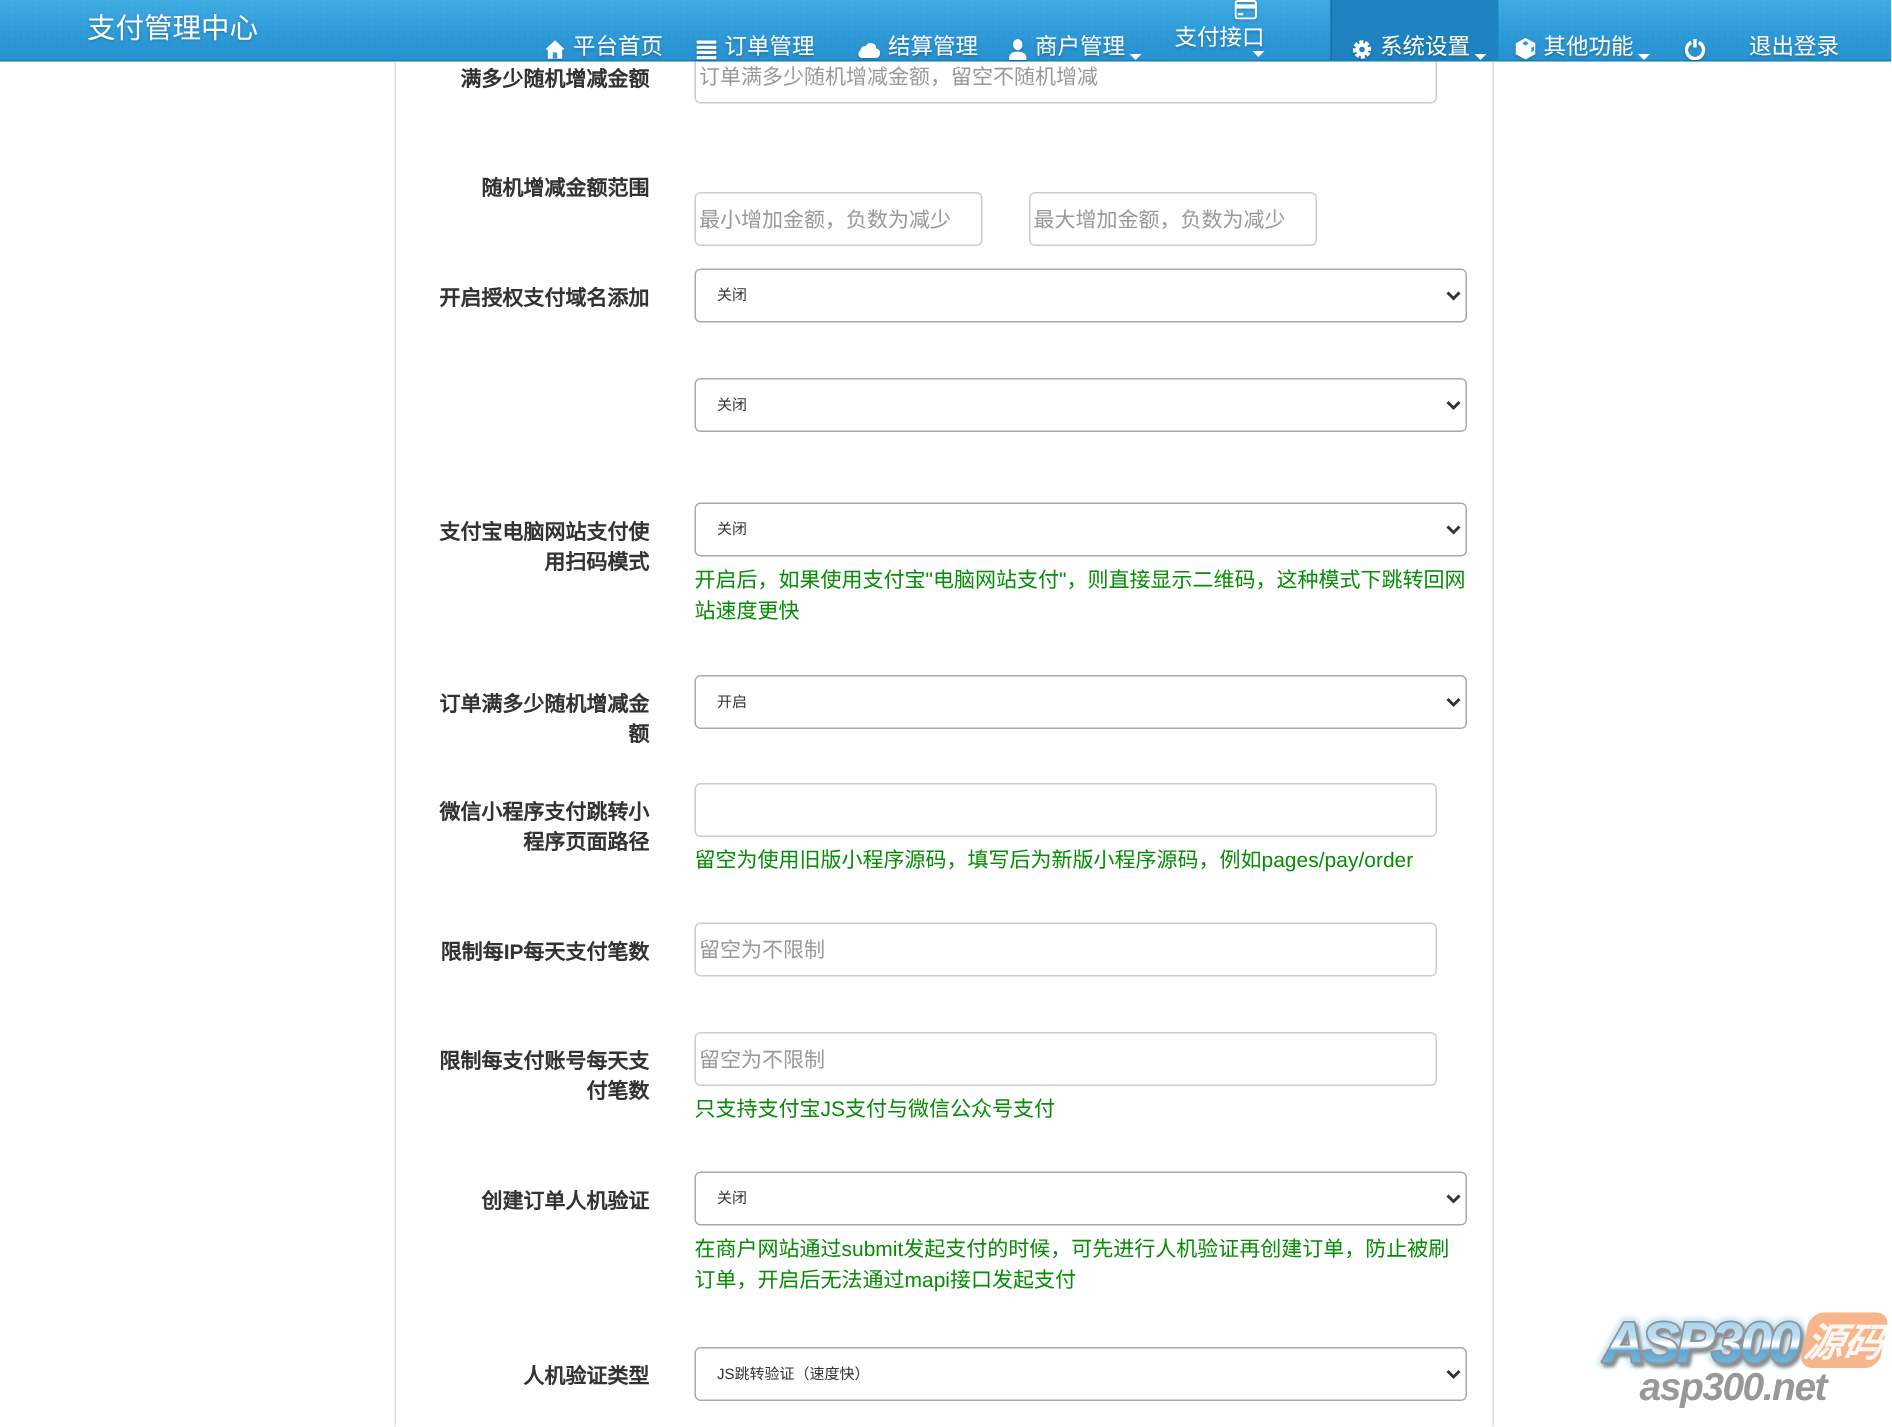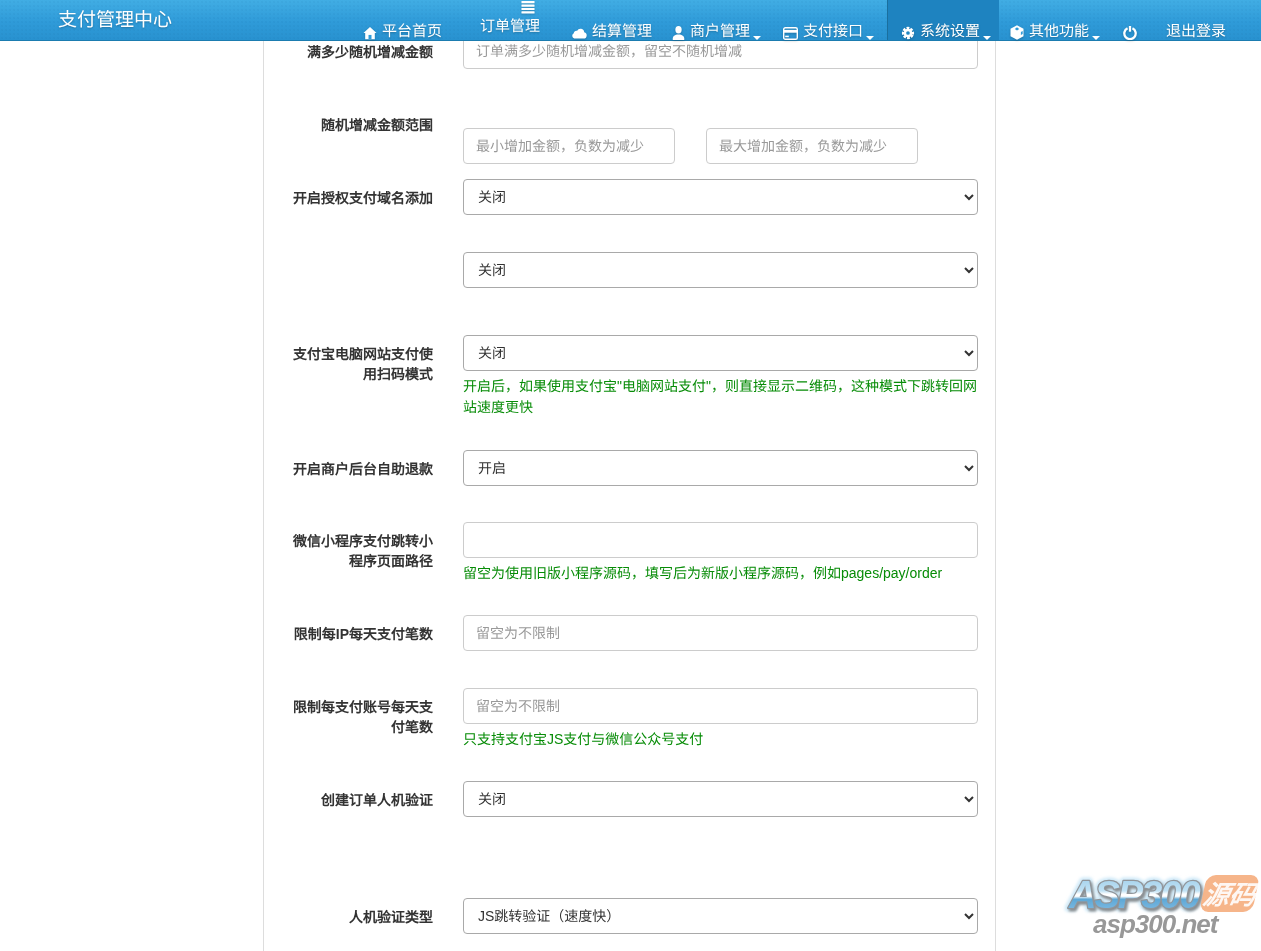--- a/index.html
+++ b/index.html
@@ -25,24 +25,24 @@
 .nav-item svg { display:block; margin-right:5px; filter:drop-shadow(0 1px 1px rgba(0,0,0,0.2)); }
 .caret { display:inline-block; width:0; height:0; margin-left:3px; vertical-align:middle;
   border-left:4px solid transparent; border-right:4px solid transparent; border-top:4px solid #fff; }
 .nav-active { position:absolute; left:887px; top:0; width:111px; height:40px; background:#1e83c0; border-left:1px solid #1a6f9e; }
 
 
 .row { position:absolute; left:264px; width:732px; }
 .lbl { position:absolute; left:19px; top:9px; width:150px; text-align:right;
   font-size:14px; font-weight:700; color:#333; line-height:20px; }
 .ctl { margin-left:199px; width:515px; }
-input.fc { display:block; width:489px; height:22px; padding:6px 12px; font-size:14px; color:#c2410c;
+input.fc { display:block; width:489px; height:22px; padding:6px 2px; font-size:14px; color:#c2410c;
   border:1px solid #ccc; border-radius:4px; outline:none; font-family:inherit; }
 input.fc::placeholder { color:#999; opacity:1; }
-select.fc { display:block; box-sizing:border-box; width:515px; height:36px; padding:0 10px; font-size:14px; color:#333;
+select.fc { display:block; box-sizing:border-box; width:515px; height:36px; padding:0 10px; font-size:10px; color:#333;
   border:1px solid #a9a9a9; border-radius:4px; outline:none; background:#fff; font-family:inherit; }
 .half { display:flex; }
 .half input.fc { width:186px;margin-top:22px; }
 .half .sp { width:31px; }
 .help { margin-left:199px; margin-top:5px; width:516px; font-size:14px; line-height:21px; color:#078c07; }
 
 
 .wm { position:absolute; right:0; top:860px; width:200px; height:91px; }
 </style>
 </head>
@@ -82,21 +82,21 @@
 
 <div class="row" style="top:335px;">
   <div class="lbl">支付宝电脑网站支付使用扫码模式</div>
   <div class="ctl">
       <select class="fc"><option>关闭</option></select>
     </div>
   <div class="help">开启后，如果使用支付宝"电脑网站支付"，则直接显示二维码，这种模式下跳转回网站速度更快</div>
 </div>
 
 <div class="row" style="top:450px;">
-  <div class="lbl">开启商户后台自助退款</div>
+  <div class="lbl">订单满多少随机增减金额</div>
   <div class="ctl">
       <select class="fc"><option>开启</option></select>
     </div>
 </div>
 
 <div class="row" style="top:522px;">
   <div class="lbl">微信小程序支付跳转小程序页面路径</div>
   <div class="ctl">
       <input class="fc" style="">
     </div>
@@ -116,20 +116,21 @@
       <input class="fc" placeholder="留空为不限制" style="">
     </div>
   <div class="help">只支持支付宝JS支付与微信公众号支付</div>
 </div>
 
 <div class="row" style="top:781px;">
   <div class="lbl">创建订单人机验证</div>
   <div class="ctl">
       <select class="fc"><option>关闭</option></select>
     </div>
+  <div class="help">在商户网站通过submit发起支付的时候，可先进行人机验证再创建订单，防止被刷订单，开启后无法通过mapi接口发起支付</div>
 </div>
 
 <div class="row" style="top:898px;">
   <div class="lbl">人机验证类型</div>
   <div class="ctl">
       <select class="fc"><option>JS跳转验证（速度快）</option></select>
     </div>
 </div>
 
 <div class="navbar">
@@ -137,21 +138,21 @@
   <div class="brand">支付管理中心</div>
 
   <div class="nav-item" style="left:363px;">
     <svg width="14" height="14" viewBox="0 0 16 16">
         <path fill="#fff" d="M8 1 L15.5 8 L13.5 8 L13.5 15 L2.5 15 L2.5 8 L0.5 8 Z"></path>
         <rect fill="#2f9bd9" x="6.3" y="10.2" width="3.4" height="4.8"></rect>
       </svg>
     <span>平台首页</span>
   </div>
 
-  <div class="nav-item" style="left:480px;flex-direction:column;">
+  <div class="nav-item" style="left:464px;">
     <svg width="14" height="14" viewBox="0 0 16 16">
         <g fill="#fff">
           <rect x="0.5" y="1.2" width="15" height="2.5" rx="0.6"></rect>
           <rect x="0.5" y="5.1" width="15" height="2.5" rx="0.6"></rect>
           <rect x="0.5" y="9.0" width="15" height="2.5" rx="0.6"></rect>
           <rect x="0.5" y="12.9" width="15" height="2.5" rx="0.6"></rect>
         </g>
       </svg>
     <span>订单管理</span>
   </div>
@@ -167,21 +168,21 @@
     <svg width="13" height="14" viewBox="0 0 14 15">
         <g fill="#fff">
           <ellipse cx="7" cy="4" rx="3.4" ry="4"></ellipse>
           <path d="M7 9 C3 9 0.8 11 0.8 13.6 L0.8 15 L13.2 15 L13.2 13.6 C13.2 11 11 9 7 9 Z"></path>
         </g>
       </svg>
     <span>商户管理</span>
       <span class="caret"></span>
   </div>
 
-  <div class="nav-item" style="left:783px;">
+  <div class="nav-item" style="left:783px;flex-direction:column;">
     <svg width="15" height="13" viewBox="0 0 15 13">
         <g fill="none" stroke="#fff" stroke-width="1.4">
           <rect x="0.7" y="0.7" width="13.6" height="11.6" rx="1.6"></rect>
         </g>
         <rect fill="#fff" x="0.7" y="2.9" width="13.6" height="2.8"></rect>
         <rect fill="#fff" x="2.2" y="8.7" width="3.6" height="1.5"></rect>
       </svg>
     <span>支付接口</span>
       <span class="caret"></span>
   </div>

